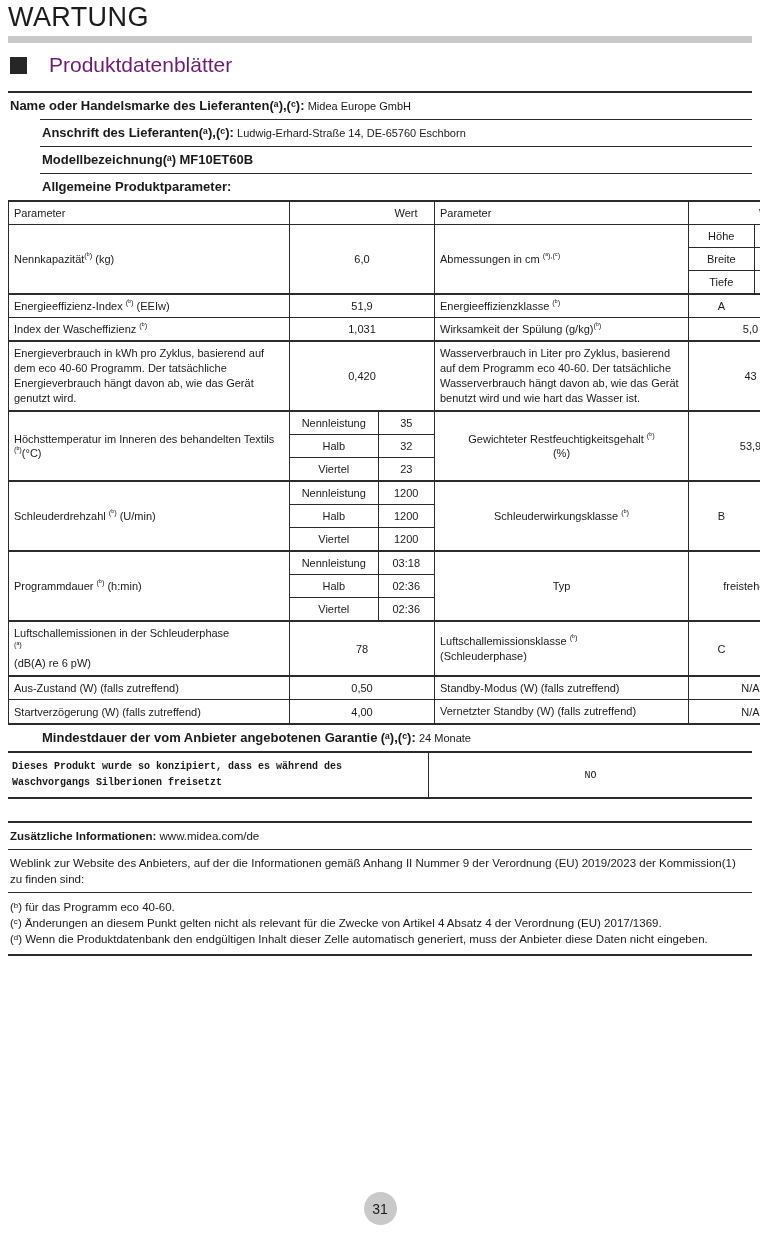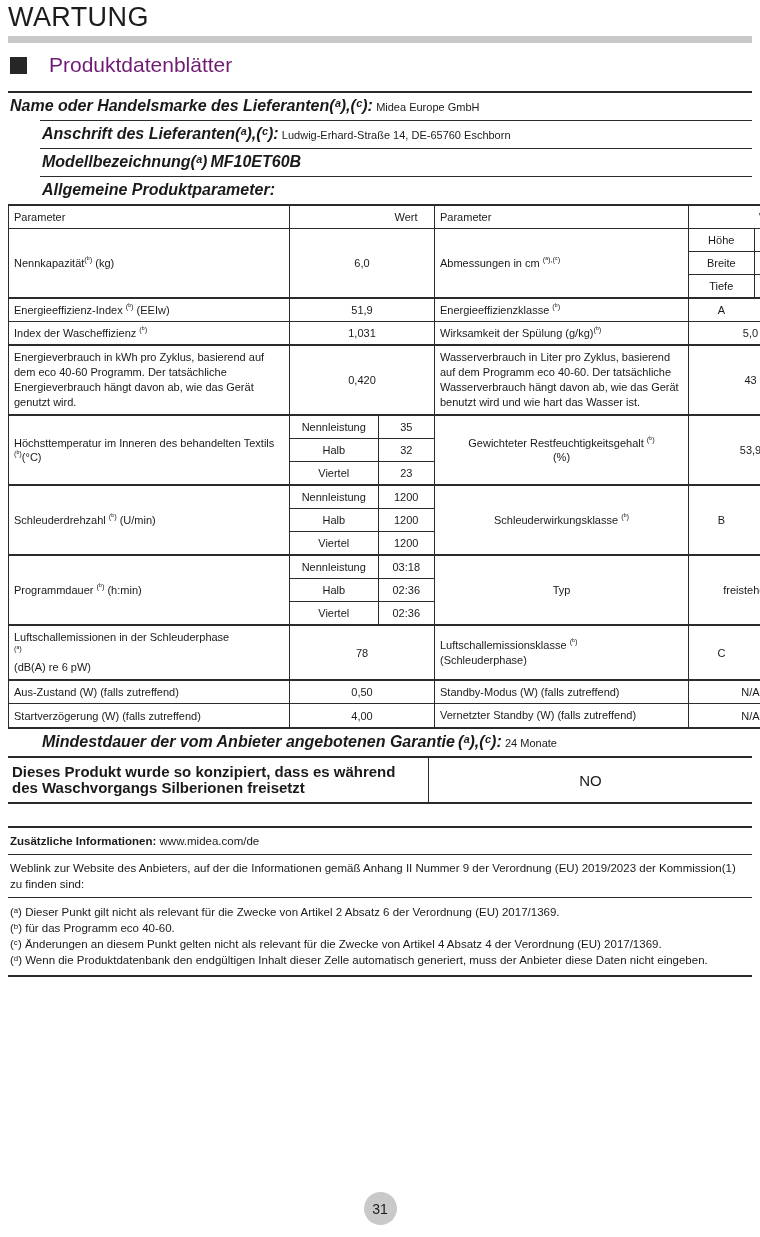--- a/index.html
+++ b/index.html
@@ -58,22 +58,21 @@
   }
 
   .label-row {
     border-top: 2px solid #2b2b2b;
     padding: 5px 2px 5px 2px;
     font-size: 11.5px;
     line-height: 15px;
   }
   .label-row .k {
     font-weight: bold;
-    font-size: 16px;
-    font-style: italic;
+    font-size: 13px;
   }
   .label-row .v {
     font-weight: normal;
     font-size: 11px;
   }
   .label-row.thin { border-top: 1px solid #2b2b2b; margin-left: 32px; }
 
   sup.fn {
     font-size: 7.5px;
     vertical-align: super;
@@ -106,23 +105,24 @@
   .bot-bold { border-bottom: 2px solid #2b2b2b !important; }
 
   .nb-l { border-left: none !important; }
   .nb-r { border-right: none !important; }
   .nb-b { border-bottom: none !important; }
 
   
   table.tail {
     width: 100%;
     border-collapse: collapse;
-    font-size: 15px;
+    font-size: 10px;
     line-height: 15px;
     table-layout: fixed;
+    font-family: Liberation Mono, monospace;
   }
   table.tail td {
     border: 1px solid #2b2b2b;
     padding: 5px 4px;
     vertical-align: middle;
   }
   .bold { font-weight: bold; }
 
   
   .info-wrap { margin-top: 22px; }
@@ -343,21 +343,20 @@
 
   <div class="info-wrap">
     <div class="info-row">
       <span class="lbl">Zusätzliche Informationen:</span>
       <span class="val">www.midea.com/de</span>
     </div>
     <div class="info-row thin">
       <span>Weblink zur Website des Anbieters, auf der die Informationen gemäß Anhang II Nummer 9 der Verordnung (EU) 2019/2023 der Kommission(1) zu finden sind:</span>
     </div>
     <div class="fn-block">
-      <p class="fn-line">(ᵃ) Dieser Punkt gilt nicht als relevant für die Zwecke von Artikel 2 Absatz 6 der Verordnung (EU) 2017/1369.</p>
       <p class="fn-line">(ᵇ) für das Programm eco 40-60.</p>
       <p class="fn-line">(ᶜ) Änderungen an diesem Punkt gelten nicht als relevant für die Zwecke von Artikel 4 Absatz 4 der Verordnung (EU) 2017/1369.</p>
       <p class="fn-line">(ᵈ) Wenn die Produktdatenbank den endgültigen Inhalt dieser Zelle automatisch generiert, muss der Anbieter diese Daten nicht eingeben.</p>
     </div>
   </div>
 
   <div class="pagenum-wrap">
     <div class="pagenum">31</div>
   </div>
 

